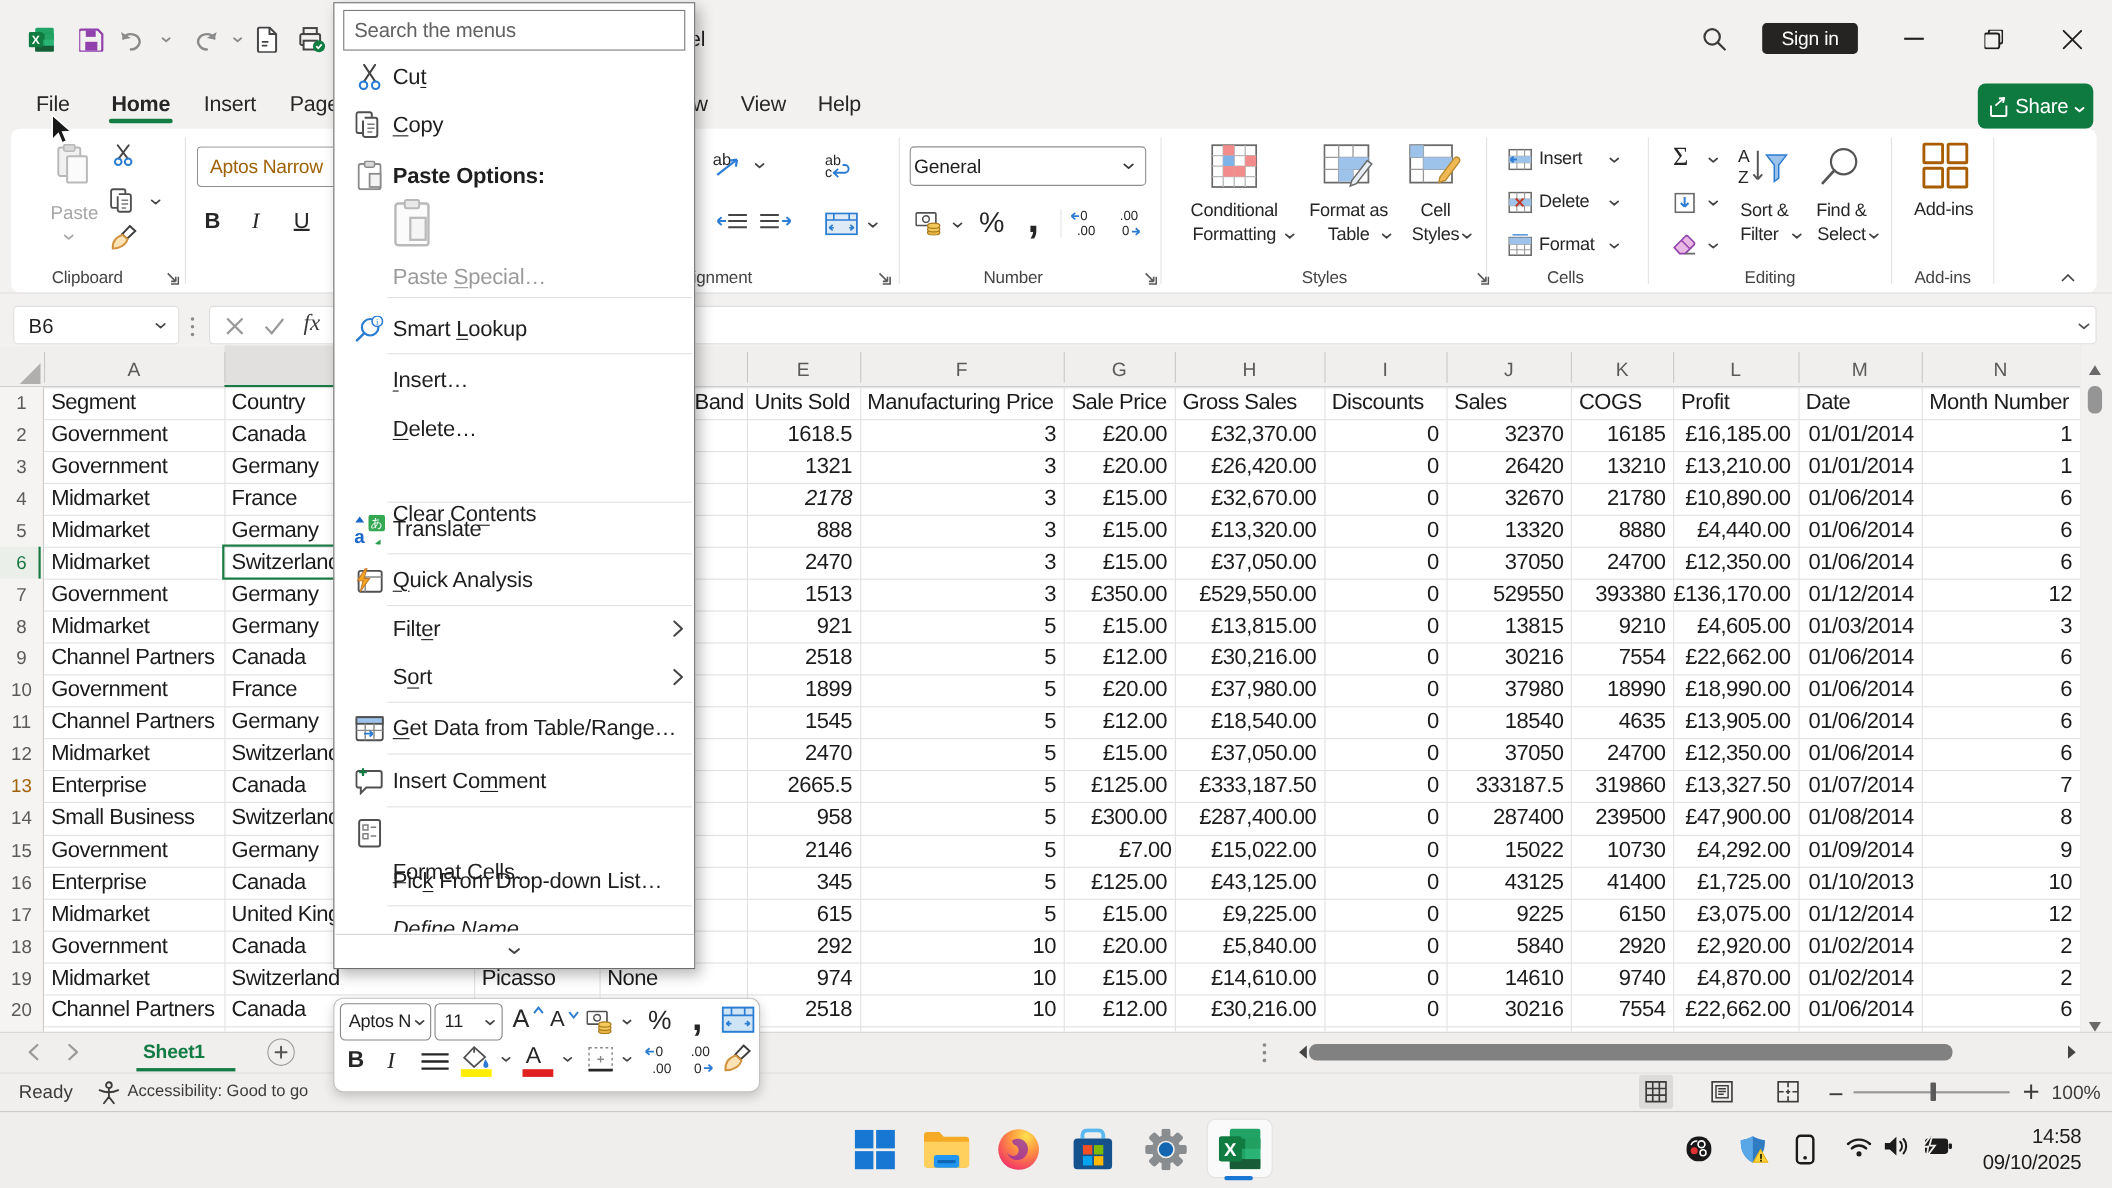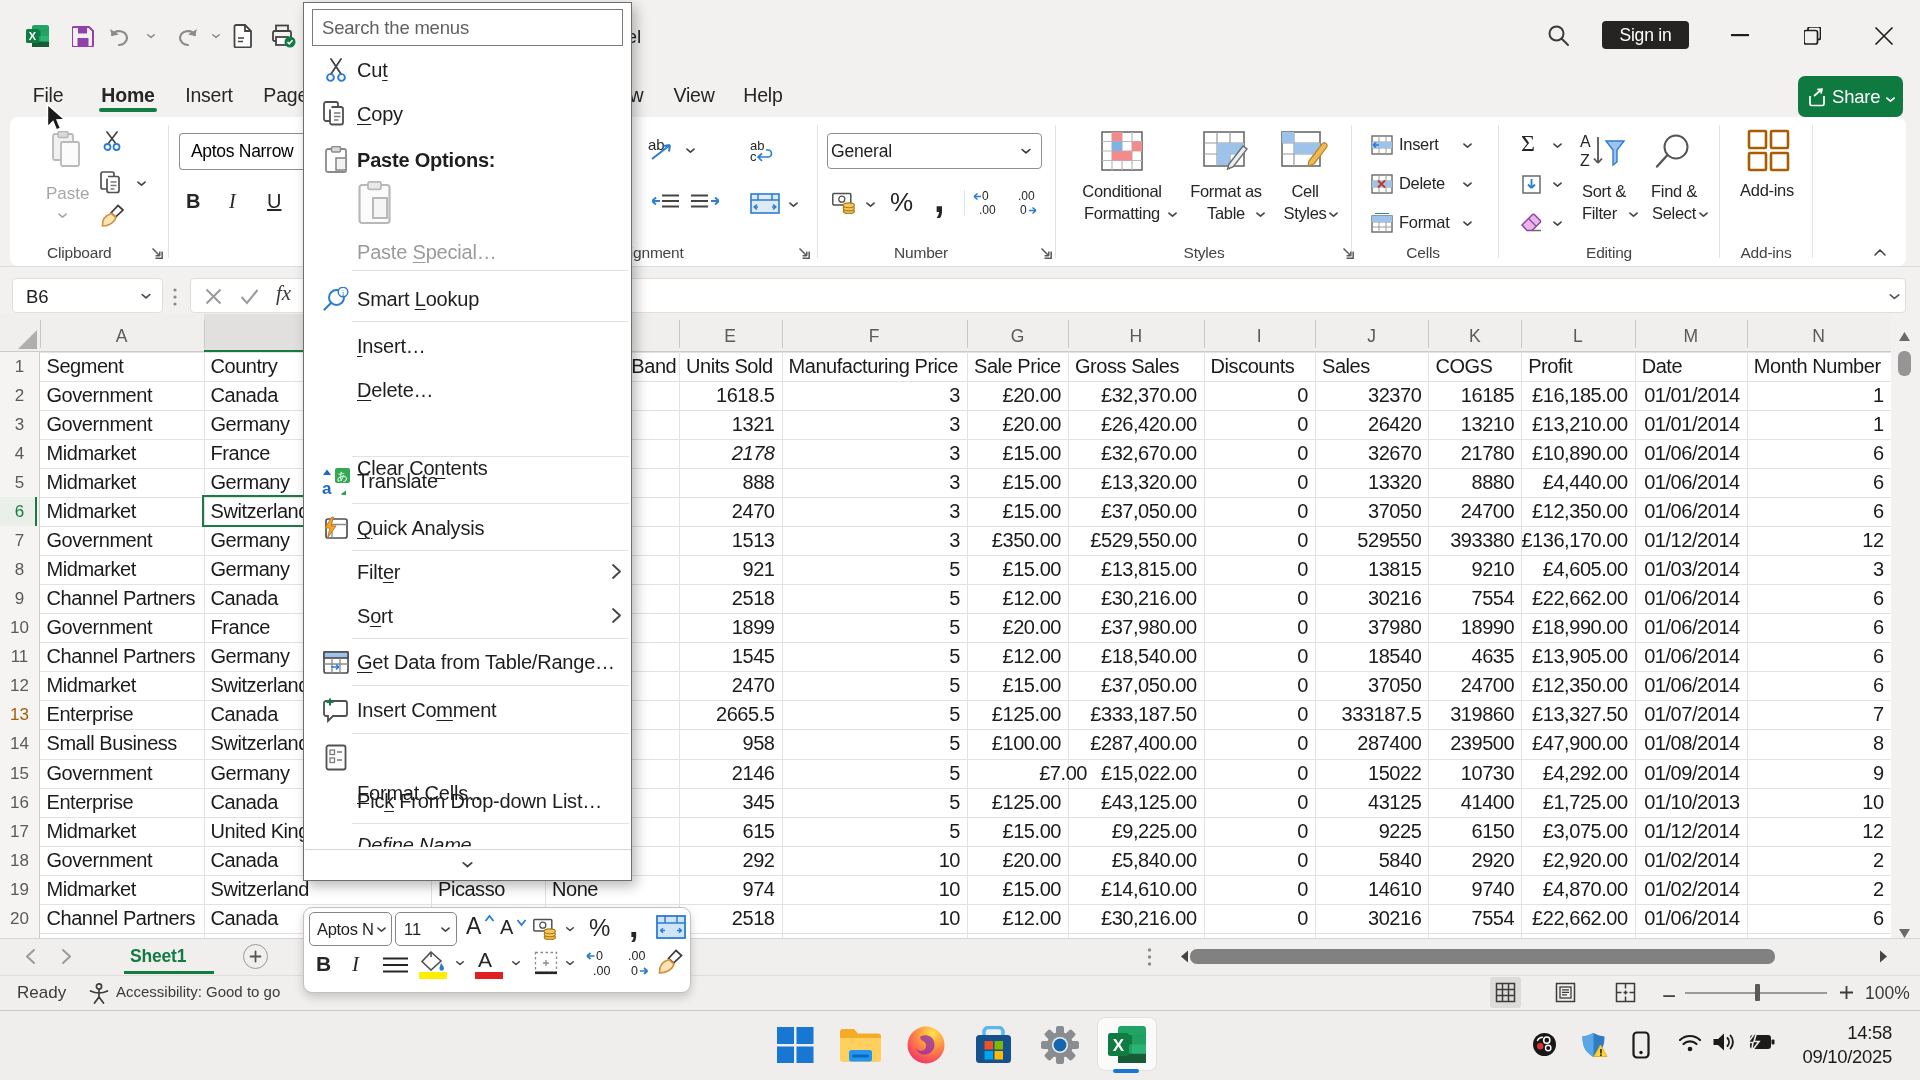--- a/index.html
+++ b/index.html
@@ -124,21 +124,21 @@
     <path d="M1.9249999999999998 4.125 L5.5 7.15 L9.075 4.125" stroke="#444" stroke-width="1.6" fill="none" stroke-linecap="round" stroke-linejoin="round"></path>
   </svg>
 <svg class="abs" style="left:99px;top:204px" width="26" height="25" viewBox="0 0 26 25">
     <path d="M19 1.5 l5 4.5 -7.5 7 -4.5 -4 z" fill="#fff" stroke="#3b3b3b" stroke-width="1.7"></path>
     <path d="M12.5 9.5 l4.5 4 c-1.5 5 -7 8.5 -13.5 8.5 c-0.5 -6 2.5 -10.5 9 -12.5 z" fill="#fbe3b5" stroke="#d2913c" stroke-width="1.7"></path>
   </svg>
 <div class="glabel" style="left:47px;">Clipboard</div>
 <svg class="abs" style="left:150px;top:246px" width="13" height="13" viewBox="0 0 13 13">
     <path d="M12.2 5.5 v6.7 h-6.7 M2.5 2.5 l7 7 M9.8 9.8 v-4.2 M9.8 9.8 h-4.2" stroke="#5a5a5a" stroke-width="1.5" fill="none"></path>
   </svg>
-<div class="abs" style="left:179px;top:133px;width:124px;height:37px;background:#fff;border:1px solid #8f8f8f;border-radius:4px 0 0 4px;border-right:none;font-size:17.5px;color:#000000;line-height:35px;padding-left:11px;letter-spacing:-0.3px;">Aptos Narrow</div>
+<div class="abs" style="left:179px;top:133px;width:124px;height:37px;background:#fff;border:1px solid #8f8f8f;border-radius:4px 0 0 4px;border-right:none;font-size:17.5px;color:#a16207;line-height:35px;padding-left:11px;letter-spacing:-0.3px;">Aptos Narrow</div>
 <div class="abs" style="left:186px;top:190px;font-size:20px;font-weight:bold;color:#262626;">B</div>
 <div class="abs" style="left:229px;top:190px;font-size:20px;font-style:italic;font-family:'Liberation Serif',serif;color:#262626;">I</div>
 <div class="abs" style="left:267px;top:190px;font-size:20px;text-decoration:underline;color:#262626;">U</div>
 <svg class="abs" style="left:648px;top:137px" width="30" height="26" viewBox="0 0 30 26">
     <text x="0" y="13" font-size="15" fill="#262626" font-family="Liberation Sans">ab</text>
     <path d="M4 22 L22 8 M22 8 l-6.5 1 M22 8 l-1 6.5" stroke="#2b7cd3" stroke-width="2" fill="none"></path>
   </svg>
 <svg class="abs" style="left:684.5px;top:144.5px" width="11.0" height="11.0" viewBox="0 0 11.0 11.0">
     <path d="M1.9249999999999998 4.125 L5.5 7.15 L9.075 4.125" stroke="#444" stroke-width="1.6" fill="none" stroke-linecap="round" stroke-linejoin="round"></path>
   </svg>
@@ -585,33 +585,33 @@
 <div class="cellR" style="left:1203.6px;top:700.3px;width:111.4px;">0</div>
 <div class="cellR" style="left:1315px;top:700.3px;width:113.4px;">333187.5</div>
 <div class="cellR" style="left:1428.4px;top:700.3px;width:92.8px;">319860</div>
 <div class="cellR" style="left:1521.2px;top:700.3px;width:113.5px;">£13,327.50</div>
 <div class="cellR" style="left:1634.7px;top:700.3px;width:112.1px;">01/07/2014</div>
 <div class="cellR" style="left:1746.8px;top:700.3px;width:143.8px;">7</div>
 <div class="cellL" style="left:39.5px;top:729.4px;width:164px;">Small Business</div>
 <div class="cellL" style="left:203.5px;top:729.4px;width:227.5px;">Switzerland</div>
 <div class="cellR" style="left:679px;top:729.4px;width:102.5px;">958</div>
 <div class="cellR" style="left:781.5px;top:729.4px;width:185.5px;">5</div>
-<div class="cellR" style="left:967px;top:729.4px;width:101px;">£100.00</div>
+<div class="cellR" style="left:967px;top:729.4px;width:101px;">£300.00</div>
 <div class="cellR" style="left:1068px;top:729.4px;width:135.6px;">£287,400.00</div>
 <div class="cellR" style="left:1203.6px;top:729.4px;width:111.4px;">0</div>
 <div class="cellR" style="left:1315px;top:729.4px;width:113.4px;">287400</div>
 <div class="cellR" style="left:1428.4px;top:729.4px;width:92.8px;">239500</div>
 <div class="cellR" style="left:1521.2px;top:729.4px;width:113.5px;">£47,900.00</div>
 <div class="cellR" style="left:1634.7px;top:729.4px;width:112.1px;">01/08/2014</div>
 <div class="cellR" style="left:1746.8px;top:729.4px;width:143.8px;">8</div>
 <div class="cellL" style="left:39.5px;top:758.5px;width:164px;">Government</div>
 <div class="cellL" style="left:203.5px;top:758.5px;width:227.5px;">Germany</div>
 <div class="cellR" style="left:679px;top:758.5px;width:102.5px;">2146</div>
 <div class="cellR" style="left:781.5px;top:758.5px;width:185.5px;">5</div>
-<div class="cellR" style="left:993px;top:758.5px;width:101px;padding-left:32px;">£7.00</div>
+<div class="cellR" style="left:971px;top:758.5px;width:101px;padding-left:32px;">£7.00</div>
 <div class="cellR" style="left:1068px;top:758.5px;width:135.6px;">£15,022.00</div>
 <div class="cellR" style="left:1203.6px;top:758.5px;width:111.4px;">0</div>
 <div class="cellR" style="left:1315px;top:758.5px;width:113.4px;">15022</div>
 <div class="cellR" style="left:1428.4px;top:758.5px;width:92.8px;">10730</div>
 <div class="cellR" style="left:1521.2px;top:758.5px;width:113.5px;">£4,292.00</div>
 <div class="cellR" style="left:1634.7px;top:758.5px;width:112.1px;">01/09/2014</div>
 <div class="cellR" style="left:1746.8px;top:758.5px;width:143.8px;">9</div>
 <div class="cellL" style="left:39.5px;top:787.5px;width:164px;">Enterprise</div>
 <div class="cellL" style="left:203.5px;top:787.5px;width:227.5px;">Canada</div>
 <div class="cellR" style="left:679px;top:787.5px;width:102.5px;">345</div>

